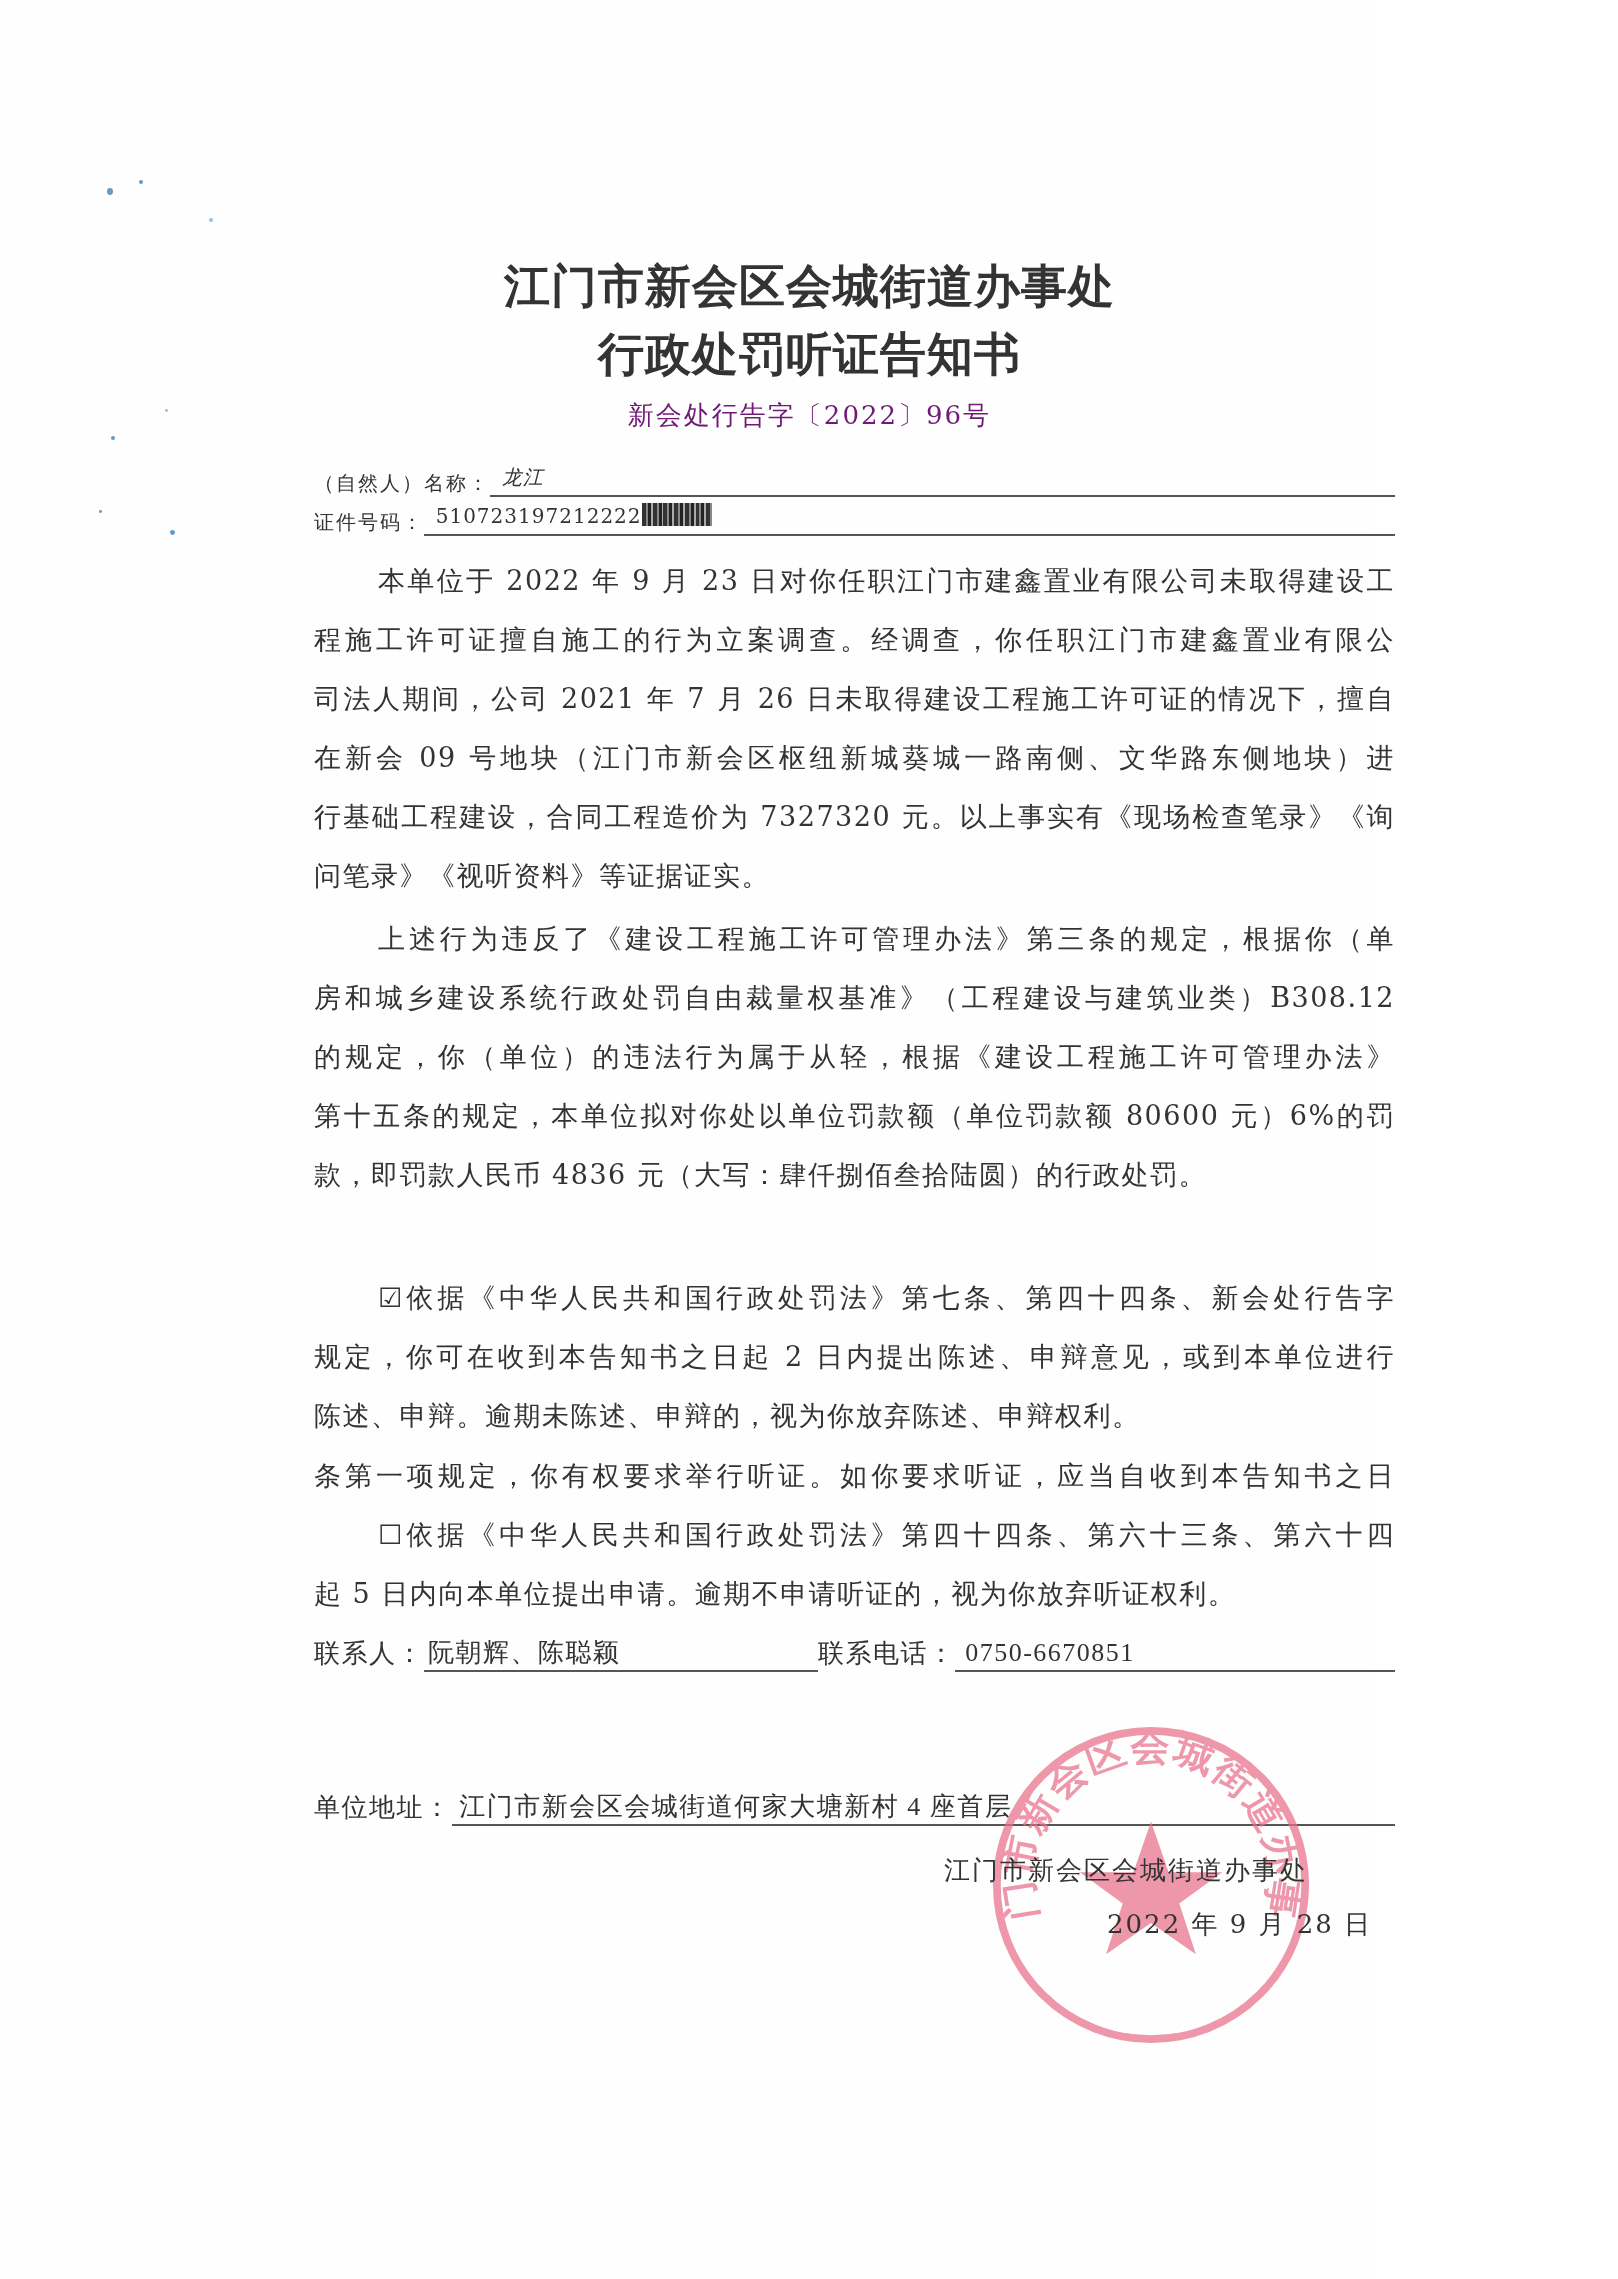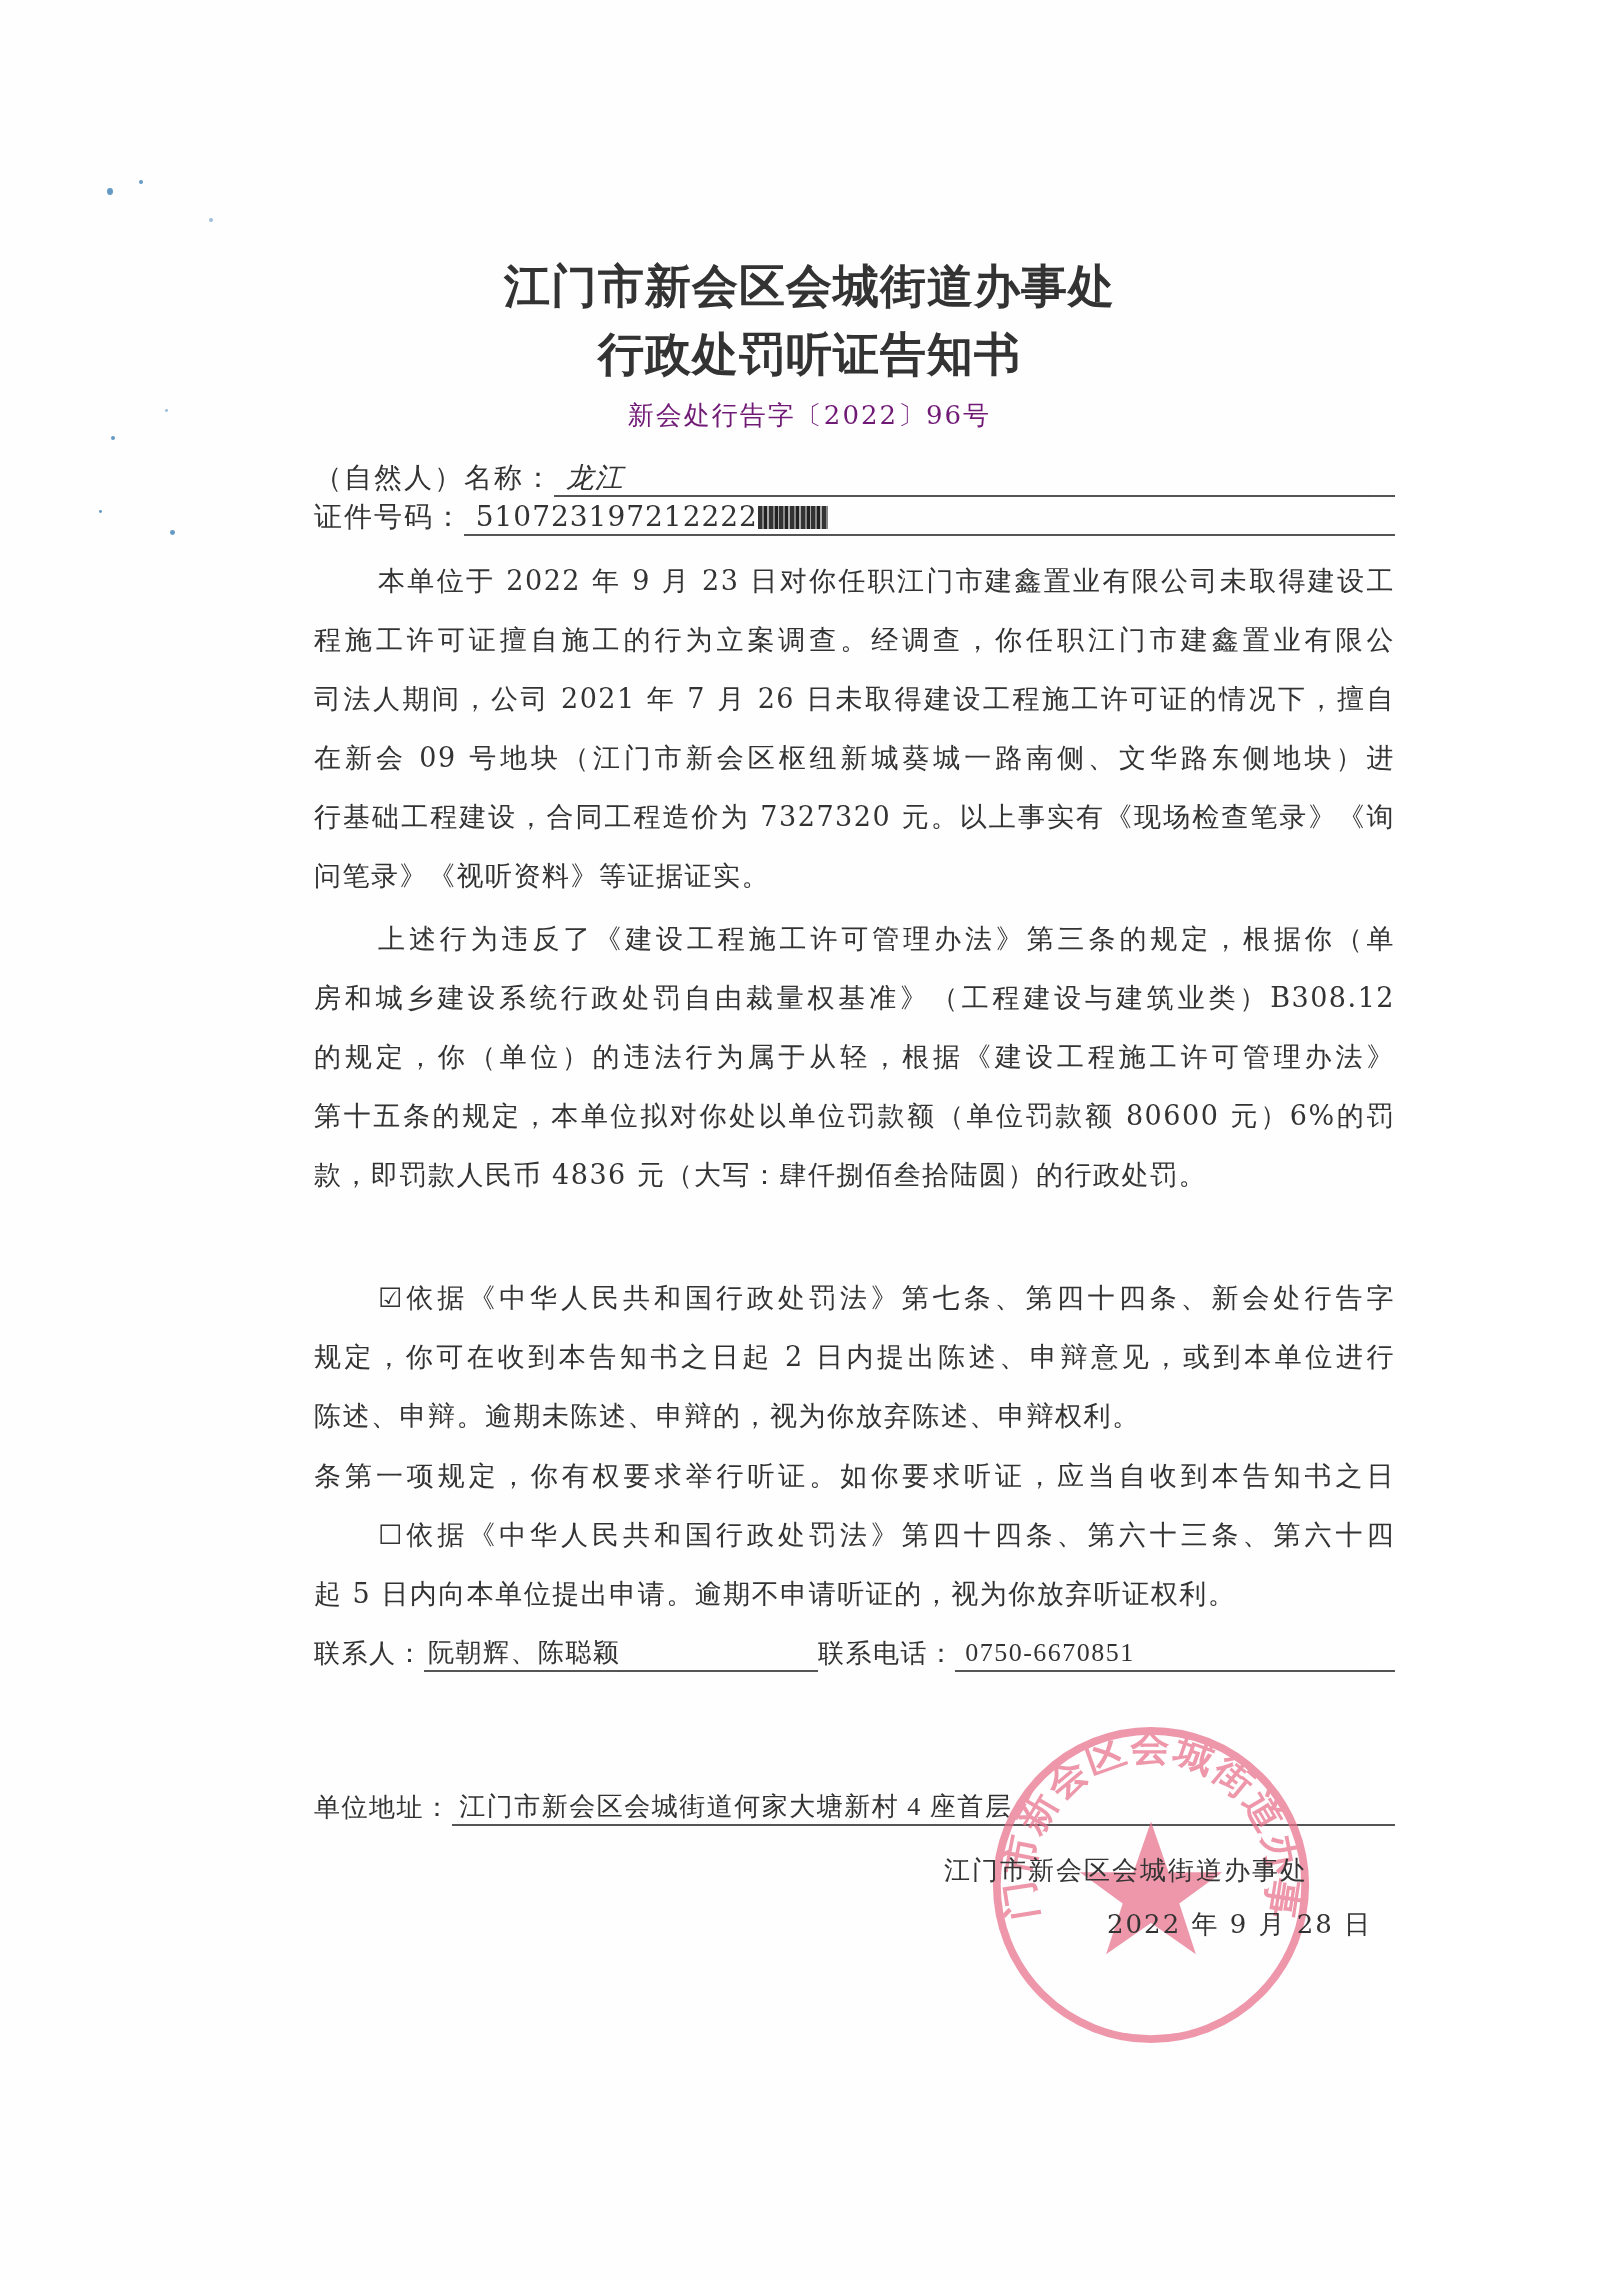--- a/index.html
+++ b/index.html
@@ -44,21 +44,21 @@
       top: 398px; left: 0; width: 1619px;
       text-align: center;
       font-size: 26px;
       letter-spacing: 2px;
       color: #701a75;
     }
     .field-row {
       position: absolute;
       left: 314px;
       height: 39px;
-      font-size: 28px;
+      font-size: 20px;
       display: flex;
       align-items: flex-end;
       color: #333;
       letter-spacing: 2px;
     }
     .field-label { white-space: nowrap; }
     .field-value {
       border-bottom: 2px solid #555;
       flex: 1;
       padding-left: 11.7px;

